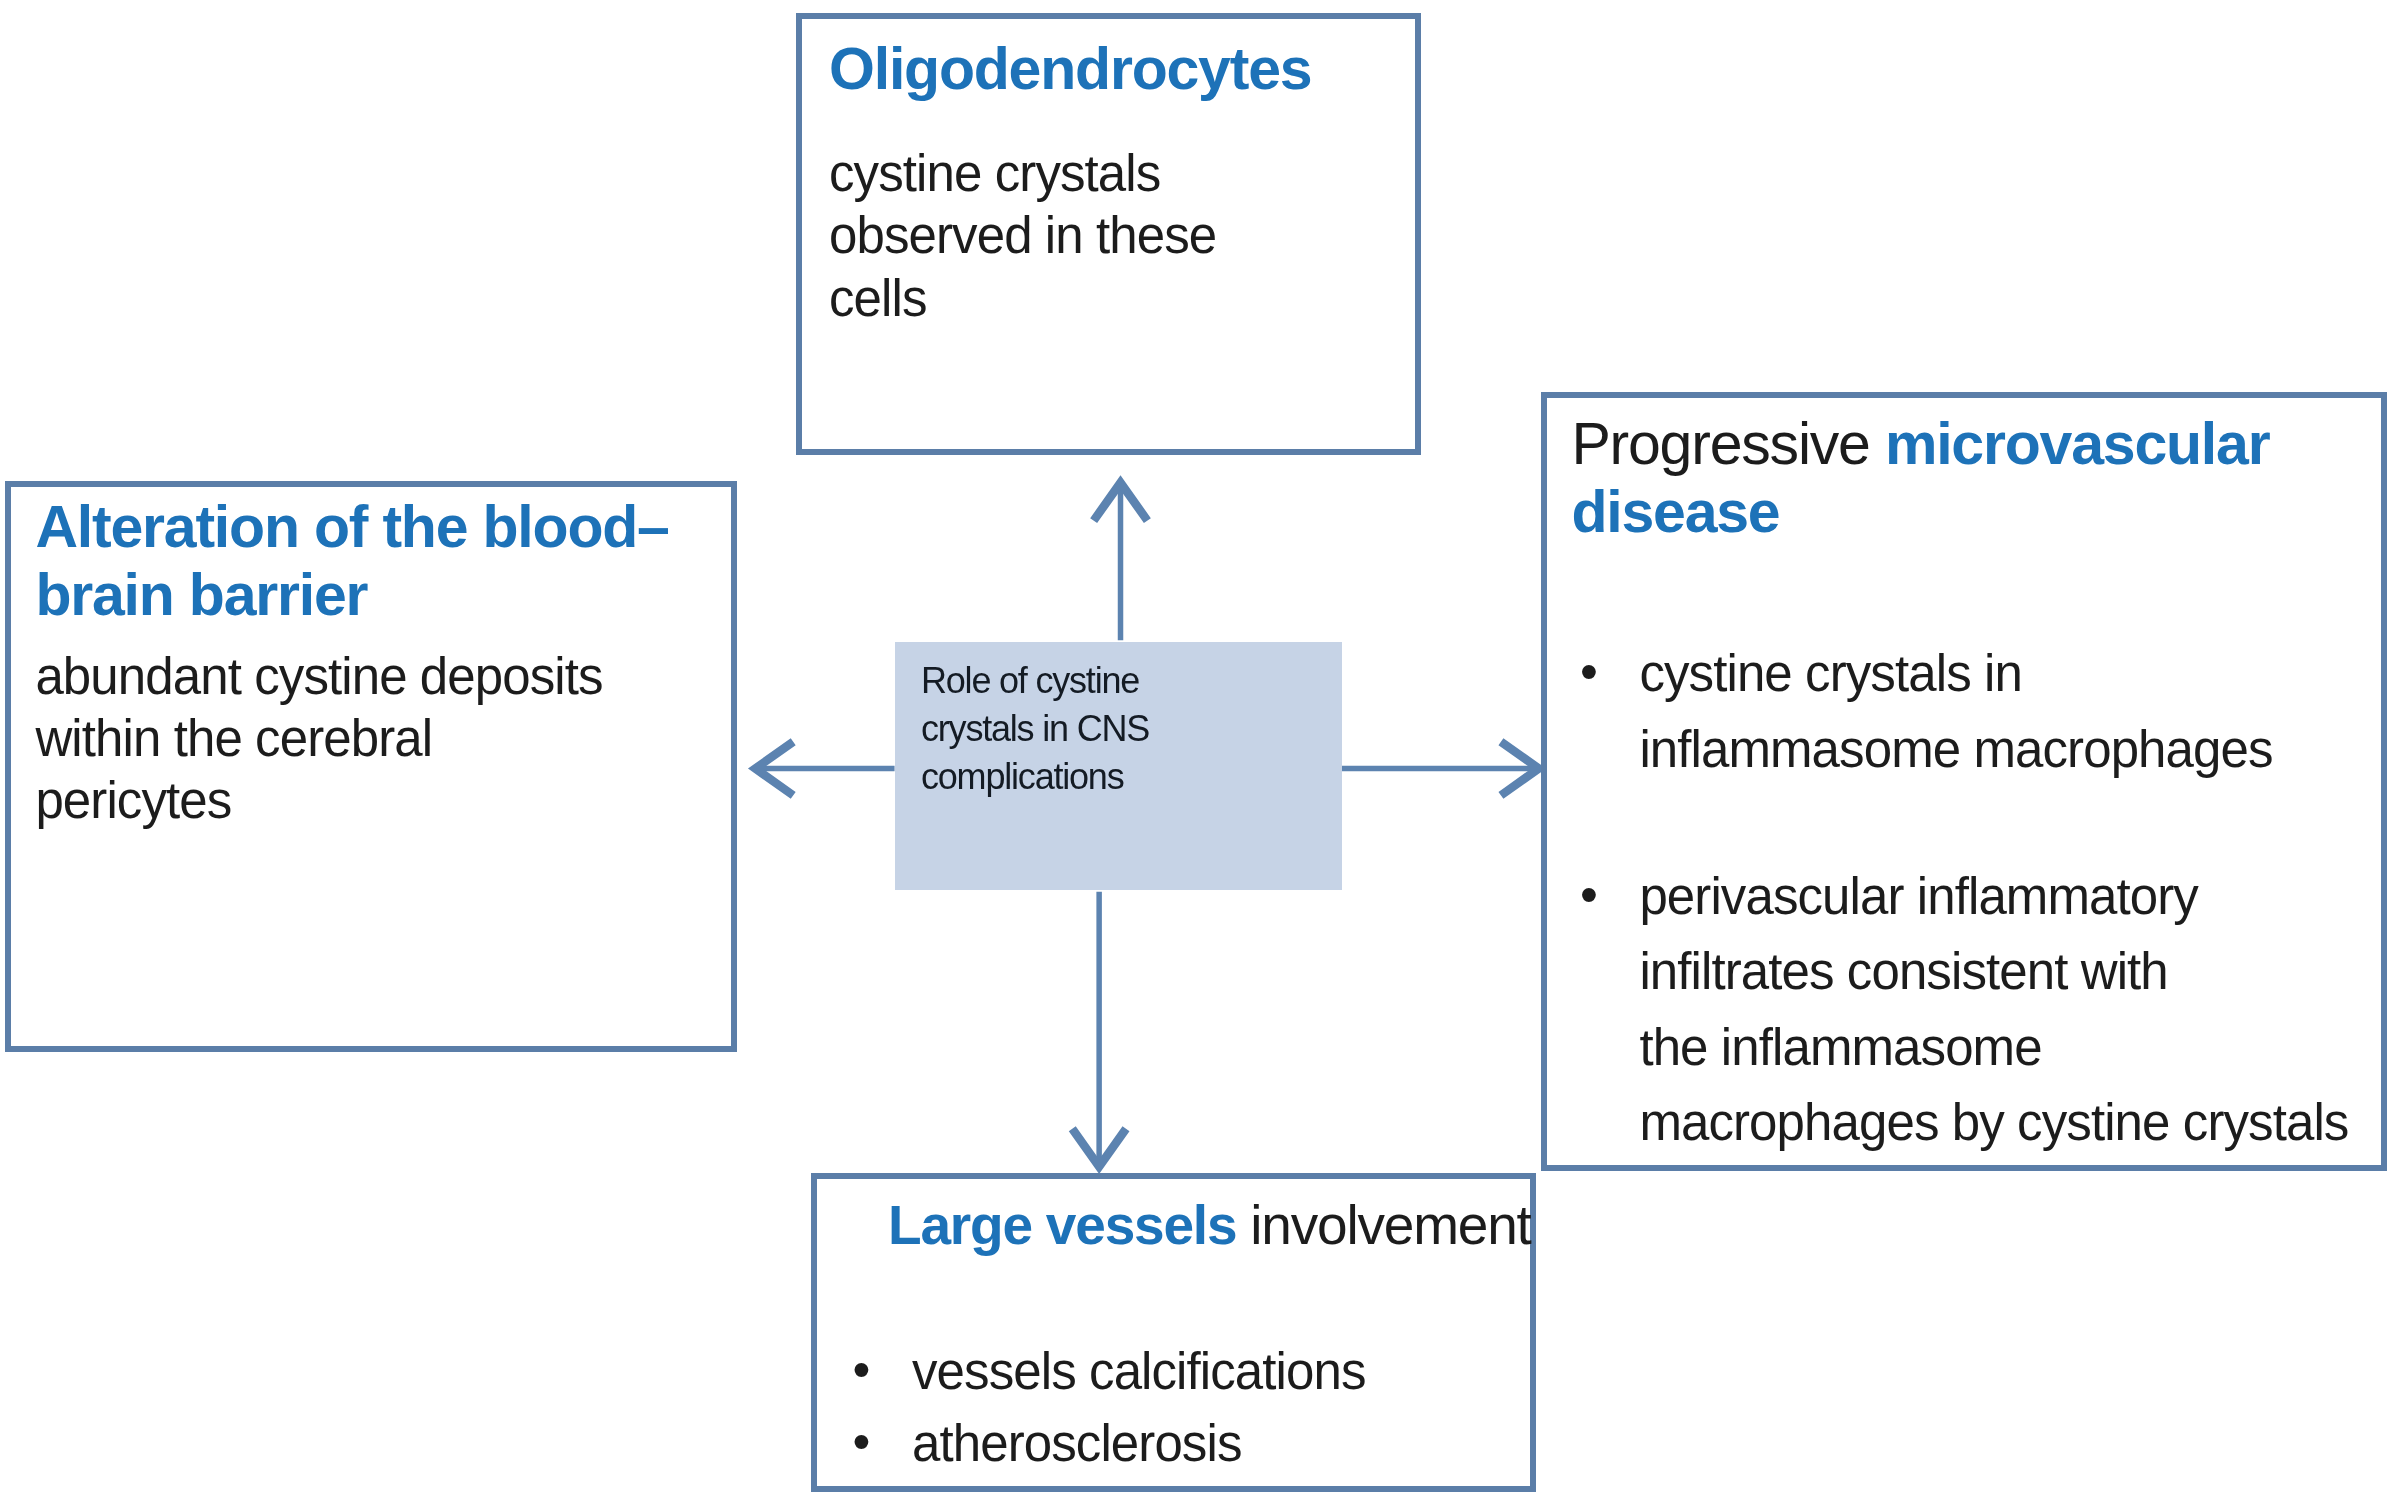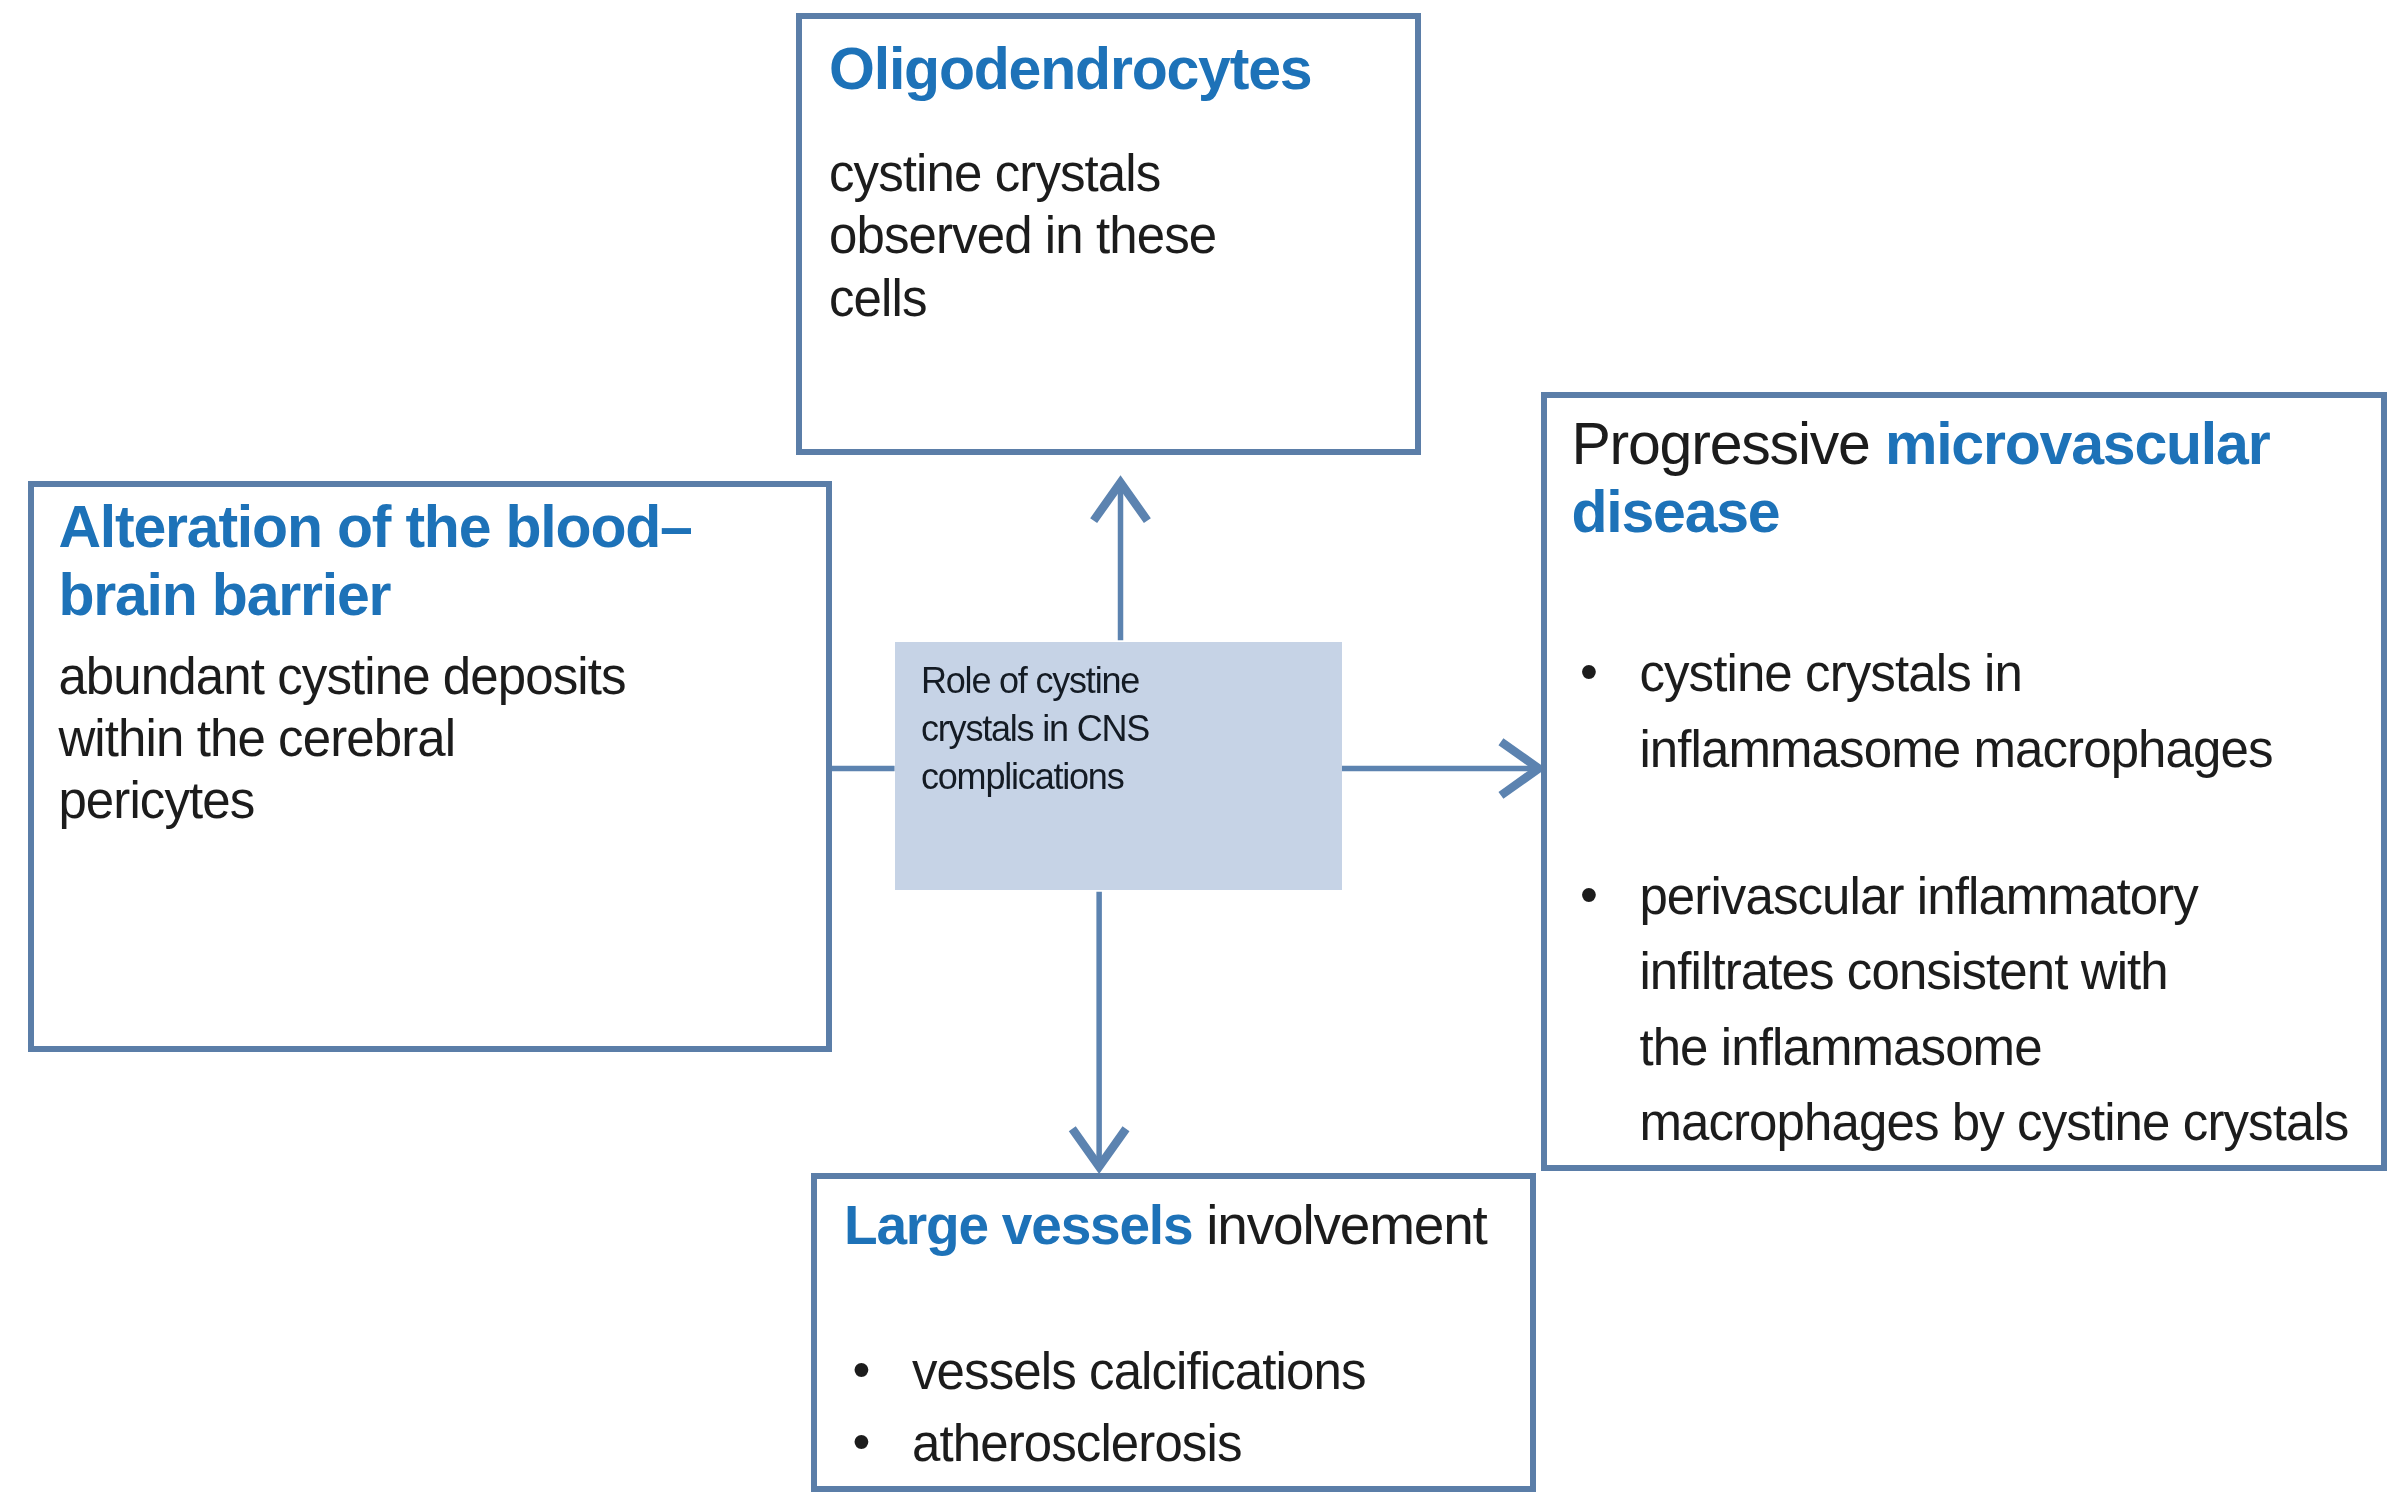--- a/index.html
+++ b/index.html
@@ -30,29 +30,29 @@
     list-style:none;margin:0;padding:0;
     font-size:51px;letter-spacing:-0.9px;color:var(--body_text,#1c1c1c);
   }
   .bullets li{position:relative;padding-left:68px;}
   .bullet-dot{position:absolute;left:8.6px;top:-2.4px;}
 
   
   .top-box{left:796px;top:13.4px;width:625px;height:442px;padding:17px 24.4px 0 27px;}
   .top-box .body-text{margin-top:39px;}
 
-  .left-box{left:28px;top:481px;width:804px;height:571px;padding:7.3px 24.4px 0 24.4px;}
+  .left-box{left:5px;top:481px;width:732px;height:571px;padding:7.3px 24.4px 0 24.4px;}
   .left-box .body-text{margin-top:16px;}
 
   .right-box{left:1541px;top:392px;width:846px;height:779px;padding:13.4px 18.3px 0 24.4px;}
   .right-box .bullets{margin-top:89px;line-height:1.48;}
   .right-box .bullets li + li{margin-top:72px;}
 
   .bottom-box{left:811px;top:1173px;width:725px;height:319px;padding:14.7px 18.3px 0 27px;}
-  .bottom-box .heading{font-size:55px;white-space:nowrap;}
+  .bottom-box .heading{font-size:55px;white-space:nowrap;margin-left:44px;}
   .bottom-box .bullets{margin-top:79px;line-height:1.42;}
 
   .center-box{
     position:absolute;left:895px;top:642px;width:447px;height:248px;
     background:var(--center_fill,#c6d3e6);z-index:2;box-sizing:border-box;
     padding:14.7px 16px 0 26px;
   }
   .center-label{
     font-size:36px;line-height:1.34;letter-spacing:-1.2px;
     color:#141b24;

